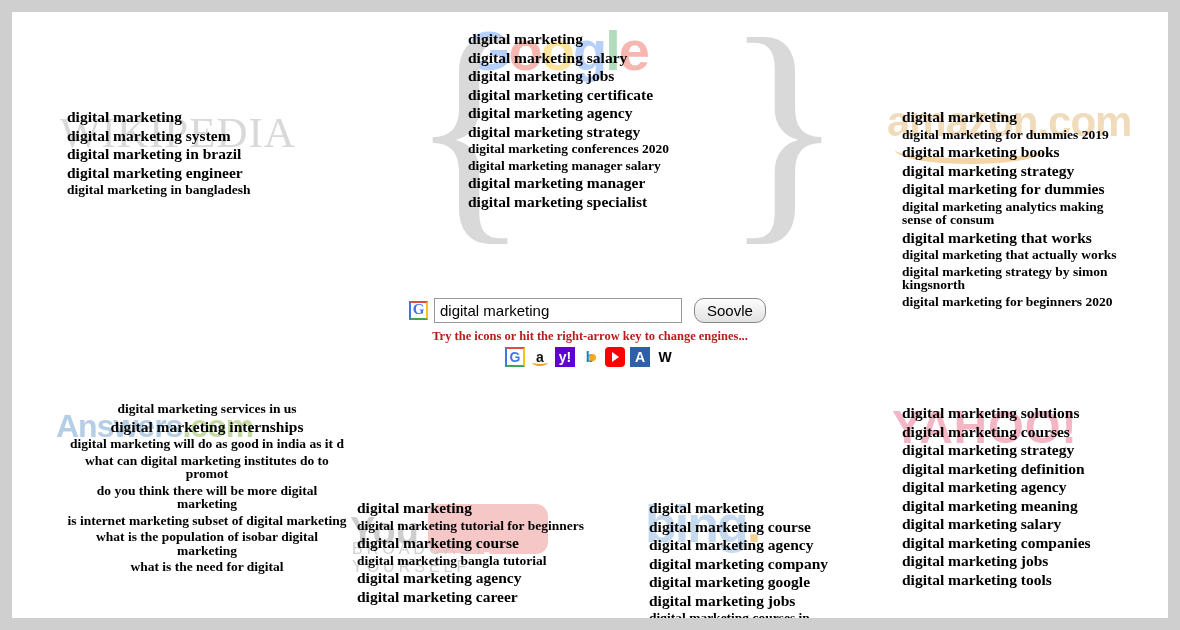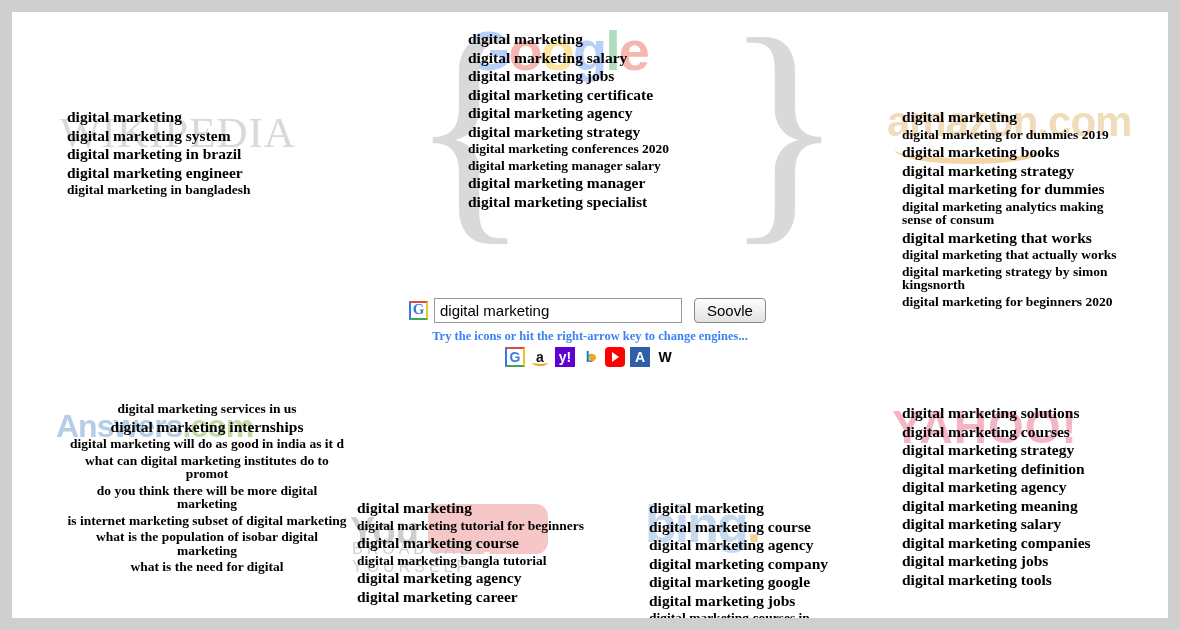--- a/index.html
+++ b/index.html
@@ -185,33 +185,33 @@
     color: #000;
     box-sizing: content-box;
     outline: none;
   }
   .soovle-btn {
     margin-left: 12px;
     font-family: "Liberation Sans", sans-serif;
     font-size: 15px;
     padding: 2px 12px;
     border: 1px solid #888;
-    border-radius: 4px;
+    border-radius: 10px;
     background: linear-gradient(#fdfdfd, #e2e2e2);
     color: #000;
     cursor: pointer;
   }
   .hint {
     position: absolute;
     left: 0; right: 0; top: 317px;
     text-align: center;
     font-family: "Liberation Serif", serif;
     font-weight: bold;
     font-size: 12.5px;
-    color: #3b82f6;
+    color: #b91c1c;
     z-index: 5;
   }
   .iconbar {
     position: absolute;
     left: 0; right: 0; top: 335px;
     display: flex; justify-content: center; align-items: center;
     gap: 5px;
     z-index: 5;
   }
   .iconbar .ic {

